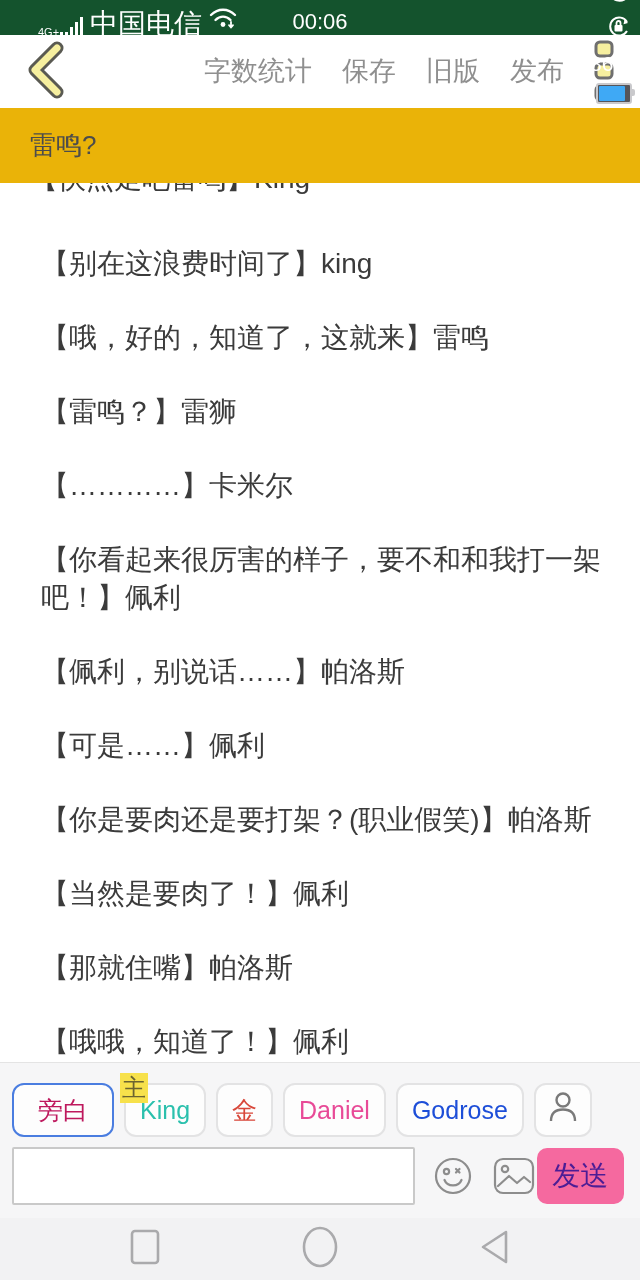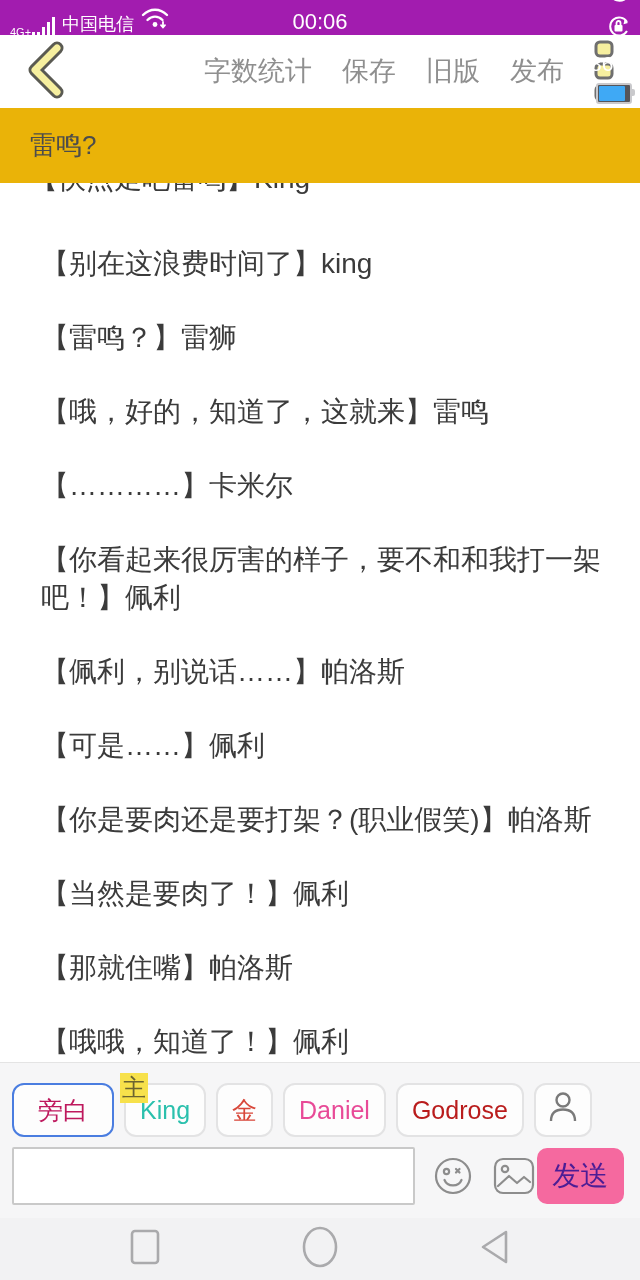--- a/index.html
+++ b/index.html
@@ -5,26 +5,26 @@
   html,body{margin:0;padding:0;}
   body{
     width:640px;height:1280px;position:relative;overflow:hidden;
     background:#ffffff;
     font-family:"Liberation Sans","DejaVu Sans",sans-serif;
     -webkit-font-smoothing:antialiased;
   }
   .abs{position:absolute;left:0;right:0;}
 
   
-  .status-bar{top:0;height:44px;background:#a21caf;color:#fff;
-    display:flex;align-items:center;font-size:22px;}
+  .status-bar{top:0;height:44px;background:#14532d;color:#fff;
+    display:flex;align-items:center;font-size:22px;padding-left:28px;}
   .sb-left{display:flex;align-items:flex-end;gap:6px;margin-left:10px;}
   .sb-net{display:flex;align-items:flex-end;}
   .sb-netlabel{font-size:11px;line-height:10px;margin-right:1px;letter-spacing:0;}
-  .sb-carrier{font-size:18px;line-height:26px;}
+  .sb-carrier{font-size:28px;line-height:26px;}
   .sb-time{position:absolute;left:0;right:0;text-align:center;font-size:22px;}
   .sb-right{margin-left:auto;display:flex;align-items:flex-end;gap:7px;margin-right:8px;z-index:2;flex-direction:column;}
   .sb-batt{font-size:21px;}
   .batt{width:32px;height:17px;border:2px solid #c9c9cc;border-radius:3px;position:relative;background:#55555a;}
   .batt-fill{position:absolute;left:1px;top:1px;bottom:1px;width:26px;border-radius:1px;}
   .batt-tip{position:absolute;right:-5px;top:4px;width:3px;height:7px;background:#c9c9cc;border-radius:0 2px 2px 0;}
 
   
   .nav-bar{top:35px;height:73px;background:#fff;border-bottom:3px solid #0f766e;
     display:flex;align-items:center;}
@@ -147,22 +147,22 @@
 
 <div class="abs name-row">
   <span class="name-text">雷鸣?</span>
 </div>
 
 <div class="abs content">
   <div class="clip">
     <span class="line-inner">【快点走吧雷鸣】King</span>
   </div>
   <p class="line">【别在这浪费时间了】king</p>
+  <p class="line">【哦，好的，知道了，这就来】雷鸣</p>
   <p class="line">【雷鸣？】雷狮</p>
-  <p class="line">【哦，好的，知道了，这就来】雷鸣</p>
   <p class="line">【…………】卡米尔</p>
   <p class="line">【你看起来很厉害的样子，要不和和我打一架
 吧！】佩利</p>
   <p class="line">【佩利，别说话……】帕洛斯</p>
   <p class="line">【可是……】佩利</p>
   <p class="line">【你是要肉还是要打架？(职业假笑)】帕洛斯</p>
   <p class="line">【当然是要肉了！】佩利</p>
   <p class="line">【那就住嘴】帕洛斯</p>
   <p class="line">【哦哦，知道了！】佩利</p>
 </div>
@@ -176,21 +176,21 @@
       <span class="char-badge" style="background: rgb(247, 225, 75);">主</span>
       <span style="color: rgb(43, 192, 173);">King</span>
     </div>
     <div class="char-btn">
       <span style="color: rgb(216, 71, 58);">金</span>
     </div>
     <div class="char-btn">
       <span style="color: rgb(232, 74, 151);">Daniel</span>
     </div>
     <div class="char-btn">
-      <span style="color: #b91c1c;">Godrose</span>
+      <span style="color: #1d4ed8;">Godrose</span>
     </div>
     <div class="char-btn avatar-btn">
       <span>
         <svg width="30" height="34" viewBox="0 0 30 34" fill="none" stroke="#7a7a7a" stroke-width="2.4">
           <circle cx="15" cy="10" r="6.5"></circle>
           <path d="M3 31 C3 22,9 19.5,15 19.5 C21 19.5,27 22,27 31"></path>
         </svg>
       </span>
     </div>
   </div>

